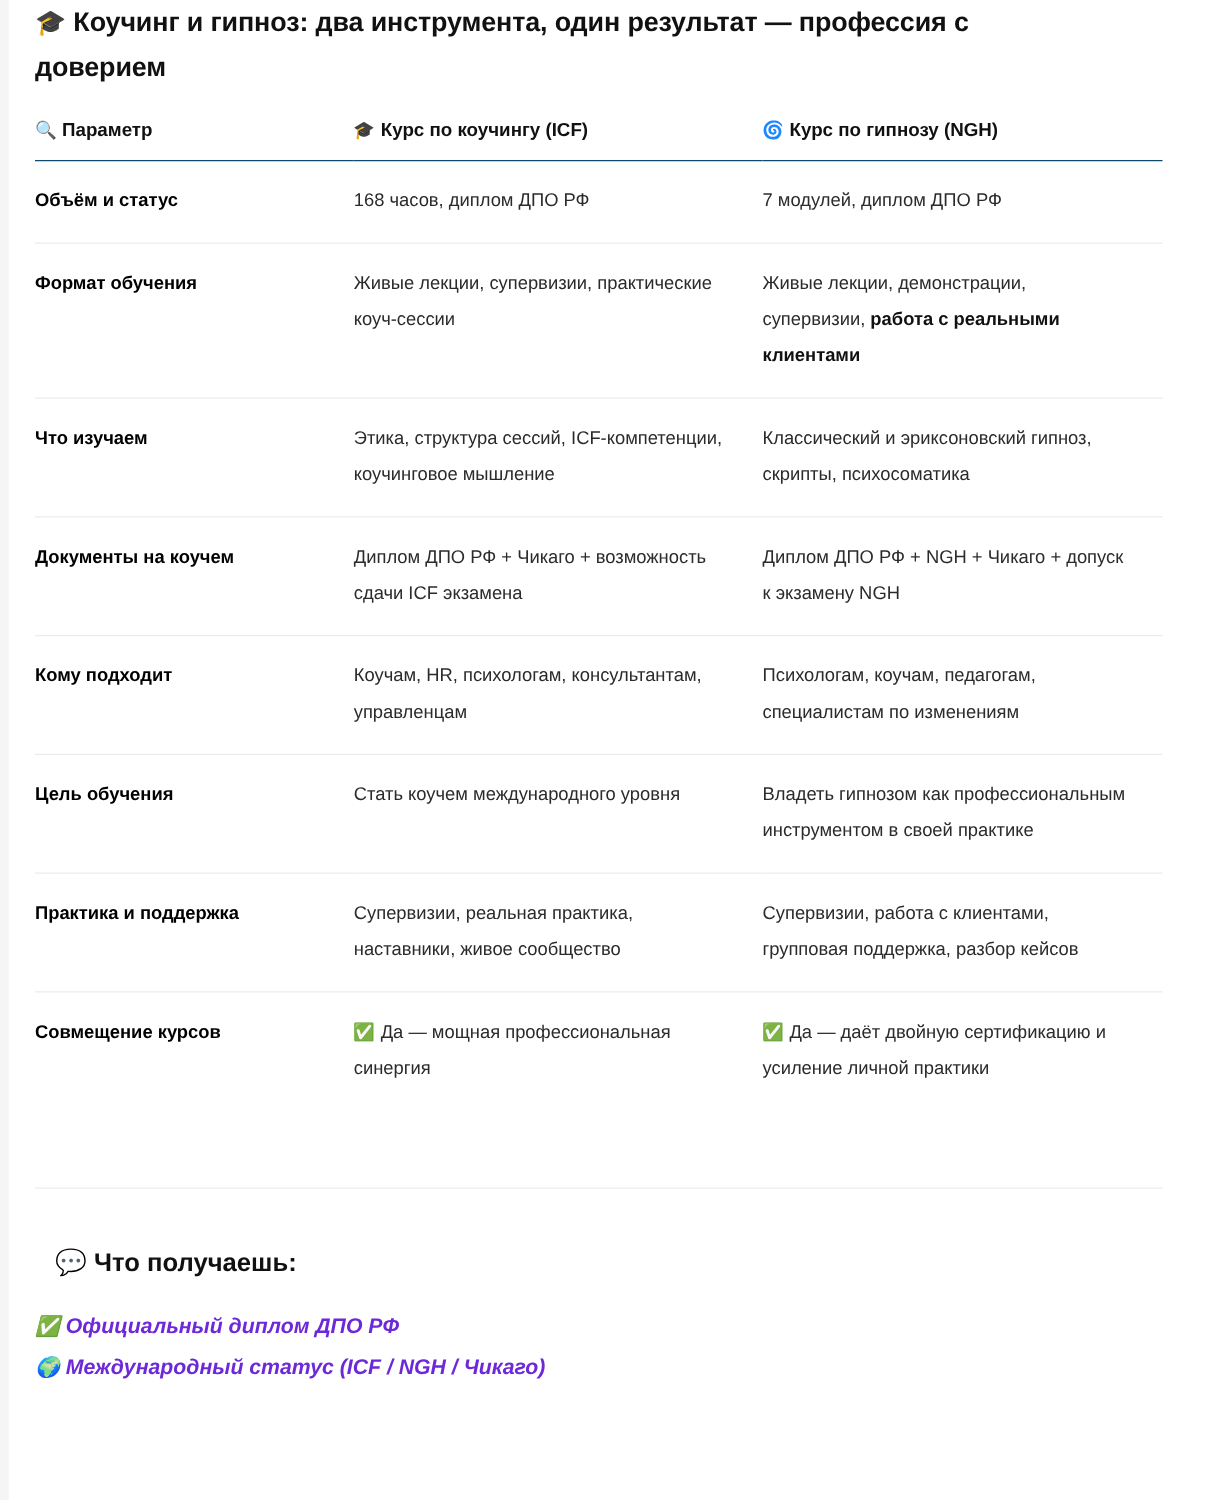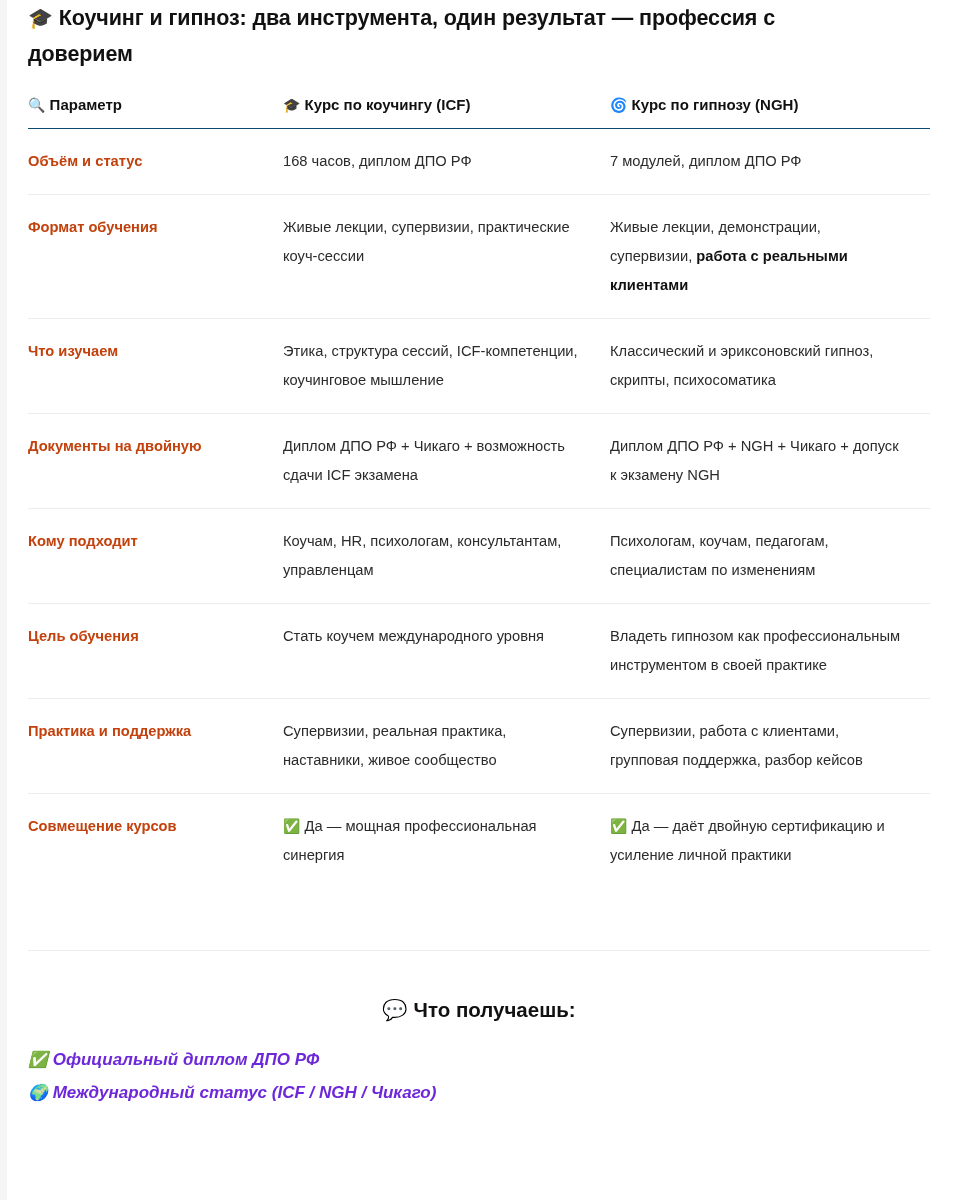--- a/index.html
+++ b/index.html
@@ -72,21 +72,21 @@
   .cmp-table tbody td {
     vertical-align: top;
     padding: 18px 24px 18px 0;
     border-bottom: 1px solid #ececed;
     font-size: 14.7px;
     line-height: 29px;
     color: #2b2b2b;
   }
   .cmp-table tbody td.param {
     font-weight: 700;
-    color: #c2410c;
+    color: #000000;
     padding-right: 18px;
   }
   .cmp-table tbody tr:last-child td {
     border-bottom: none;
     padding-bottom: 22px;
   }
   .cmp-table .emoji { font-size: 14px; }
   .cell-strong { font-weight: 700; color: #111111; }
 
   
@@ -95,26 +95,25 @@
     height: 1px;
     background: #ececed;
     margin-top: 58px;
   }
 
   
   .benefits {
     margin-top: 44px;
   }
   .benefits-title {
-    margin: 0 0 18px 0;
+    margin: 0 0 18px 16px;
     font-size: 20.5px;
     font-weight: 700;
     line-height: 30px;
     color: #111111;
-    text-align: center;
   }
   .benefit-line {
     font-size: 17px;
     font-weight: 700;
     line-height: 33px;
     color: #6d28d9;
     margin-bottom: 0;
     white-space: nowrap;
     font-style: italic;
   }
@@ -162,21 +161,21 @@
           <td><span>Живые лекции, демонстрации, супервизии, </span><span class="cell-strong">работа с реальными клиентами</span></td>
         </tr>
 
         <tr>
           <td class="param">Что изучаем</td>
           <td>Этика, структура сессий, ICF-компетенции, коучинговое мышление</td>
           <td>Классический и эриксоновский гипноз, скрипты, психосоматика</td>
         </tr>
 
         <tr>
-          <td class="param">Документы на двойную</td>
+          <td class="param">Документы на коучем</td>
           <td>Диплом ДПО РФ + Чикаго + возможность сдачи ICF экзамена</td>
           <td>Диплом ДПО РФ + NGH + Чикаго + допуск к экзамену NGH</td>
         </tr>
 
         <tr>
           <td class="param">Кому подходит</td>
           <td>Коучам, HR, психологам, консультантам, управленцам</td>
           <td>Психологам, коучам, педагогам, специалистам по изменениям</td>
         </tr>
 

